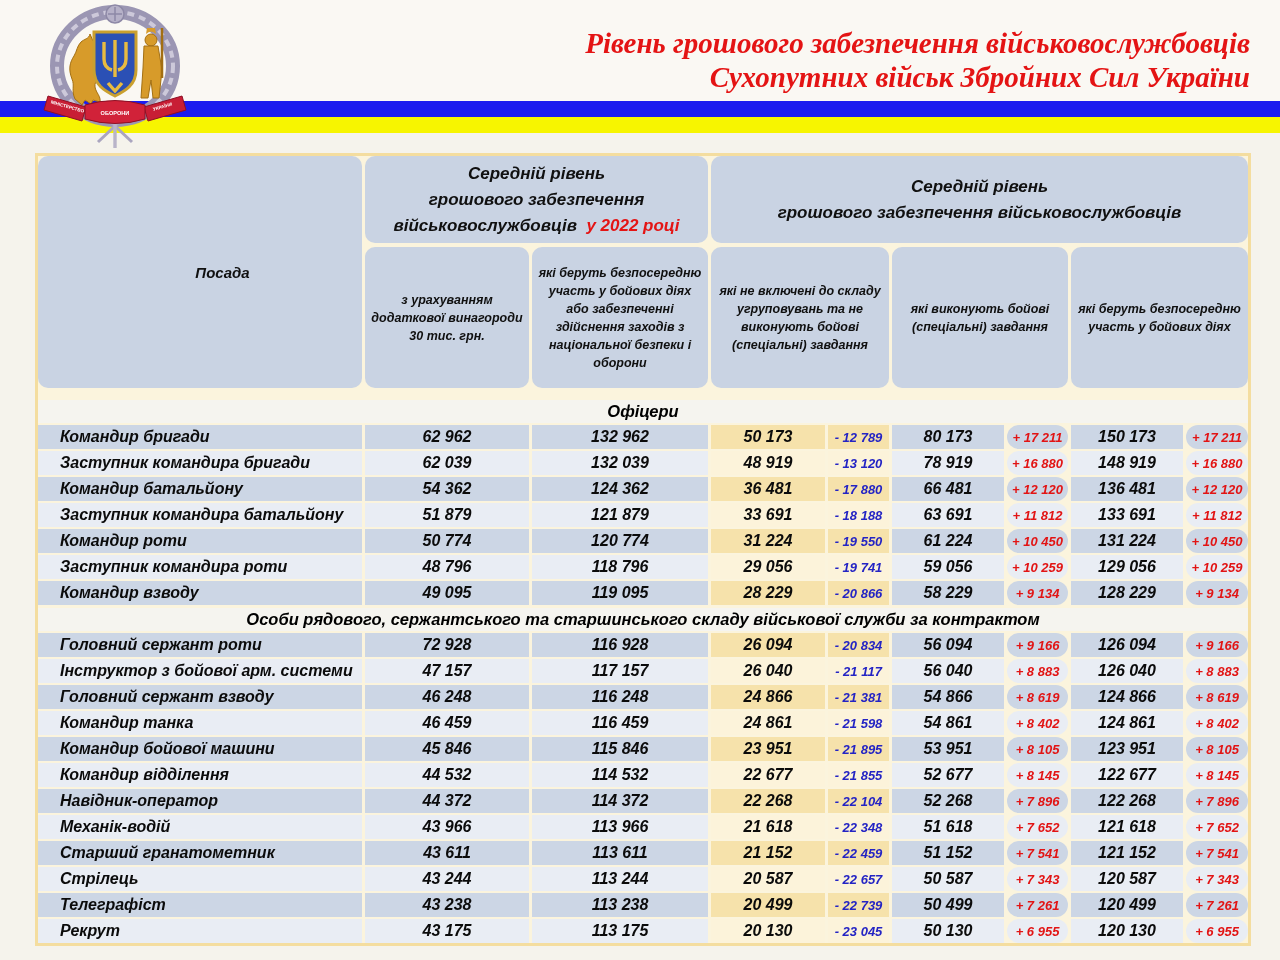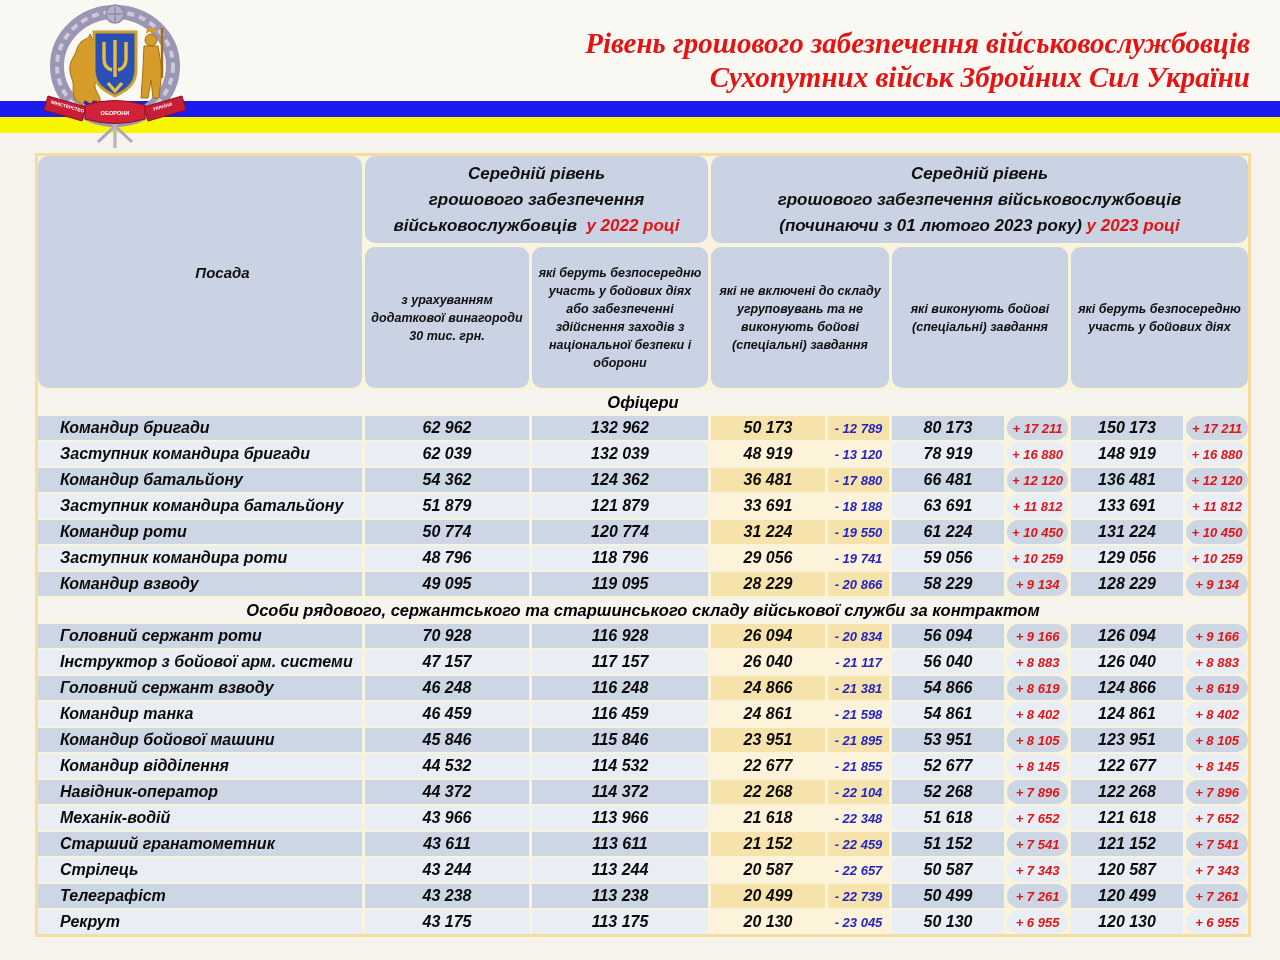--- a/index.html
+++ b/index.html
@@ -44,21 +44,21 @@
   .h-sub4{grid-column:6/8;grid-row:3;}
   .h-sub5{grid-column:8/10;grid-row:3;}
   .subhead{font-size:12.5px;line-height:18px;padding:0 5px;}
   .red-year{color:#e41414;}
   
   .section-row{
     height:23px;margin:3px 0 2px 0;background:#f5f4ef;color:#000;
     display:flex;align-items:center;justify-content:center;
     font-weight:bold;font-style:italic;font-size:16.5px;
   }
-  .section-row.first{margin-top:3px;}
+  .section-row.first{margin-top:12px;}
   
   .trow{height:24px;margin-bottom:2px;}
   .trow:last-child{margin-bottom:0;}
   .cell{
     display:flex;align-items:center;justify-content:center;
     font-weight:bold;font-style:italic;color:#0b0b0b;font-size:16px;
     white-space:nowrap;overflow:hidden;
   }
   .cell.posada{justify-content:flex-start;padding-left:22px;}
   .cell.delta{font-size:13px;}
@@ -113,21 +113,20 @@
   <div class="cols thead">
     <div class="hcell h-posada">Посада</div>
     <div class="hcell h-g2022">
       <div>Середній рівень</div>
       <div>грошового забезпечення</div>
       <div><span>військовослужбовців</span>&nbsp;&nbsp;<span class="red-year">у 2022 році</span></div>
     </div>
     <div class="hcell h-g2023">
       <div>Середній рівень</div>
       <div>грошового забезпечення військовослужбовців</div>
-      <div><span>(починаючи з 01 лютого 2023 року)</span>&nbsp;<span class="red-year">у 2023 році</span></div>
     </div>
     <div class="hcell subhead h-sub1">з урахуванням додаткової винагороди 30 тис. грн.</div>
     <div class="hcell subhead h-sub2">які беруть безпосередню участь у бойових діях або забезпеченні здійснення заходів з національної безпеки і оборони</div>
     <div class="hcell subhead h-sub3">які не включені до складу угруповувань та не виконують бойові (спеціальні) завдання</div>
     <div class="hcell subhead h-sub4">які виконують бойові (спеціальні) завдання</div>
     <div class="hcell subhead h-sub5">які беруть безпосередню участь у бойових діях</div>
   </div>
 
   <div id="table-body">
       <div class="section-row first">
@@ -208,21 +207,21 @@
     <div class="cell">58 229</div>
     <div class="cell delta pos">+ 9 134</div>
     <div class="cell">128 229</div>
     <div class="cell delta pos">+ 9 134</div>
   </div>
       <div class="section-row">
     <span>Особи рядового, сержантського та старшинського складу військової служби за контрактом</span>
   </div>
       <div class="cols trow odd">
     <div class="cell posada">Головний сержант роти</div>
-    <div class="cell">70 928</div>
+    <div class="cell">72 928</div>
     <div class="cell">116 928</div>
     <div class="cell ycell">26 094</div>
     <div class="cell ycell delta neg">- 20 834</div>
     <div class="cell">56 094</div>
     <div class="cell delta pos">+ 9 166</div>
     <div class="cell">126 094</div>
     <div class="cell delta pos">+ 9 166</div>
   </div>
       <div class="cols trow even">
     <div class="cell posada">Інструктор з бойової арм. системи</div>

